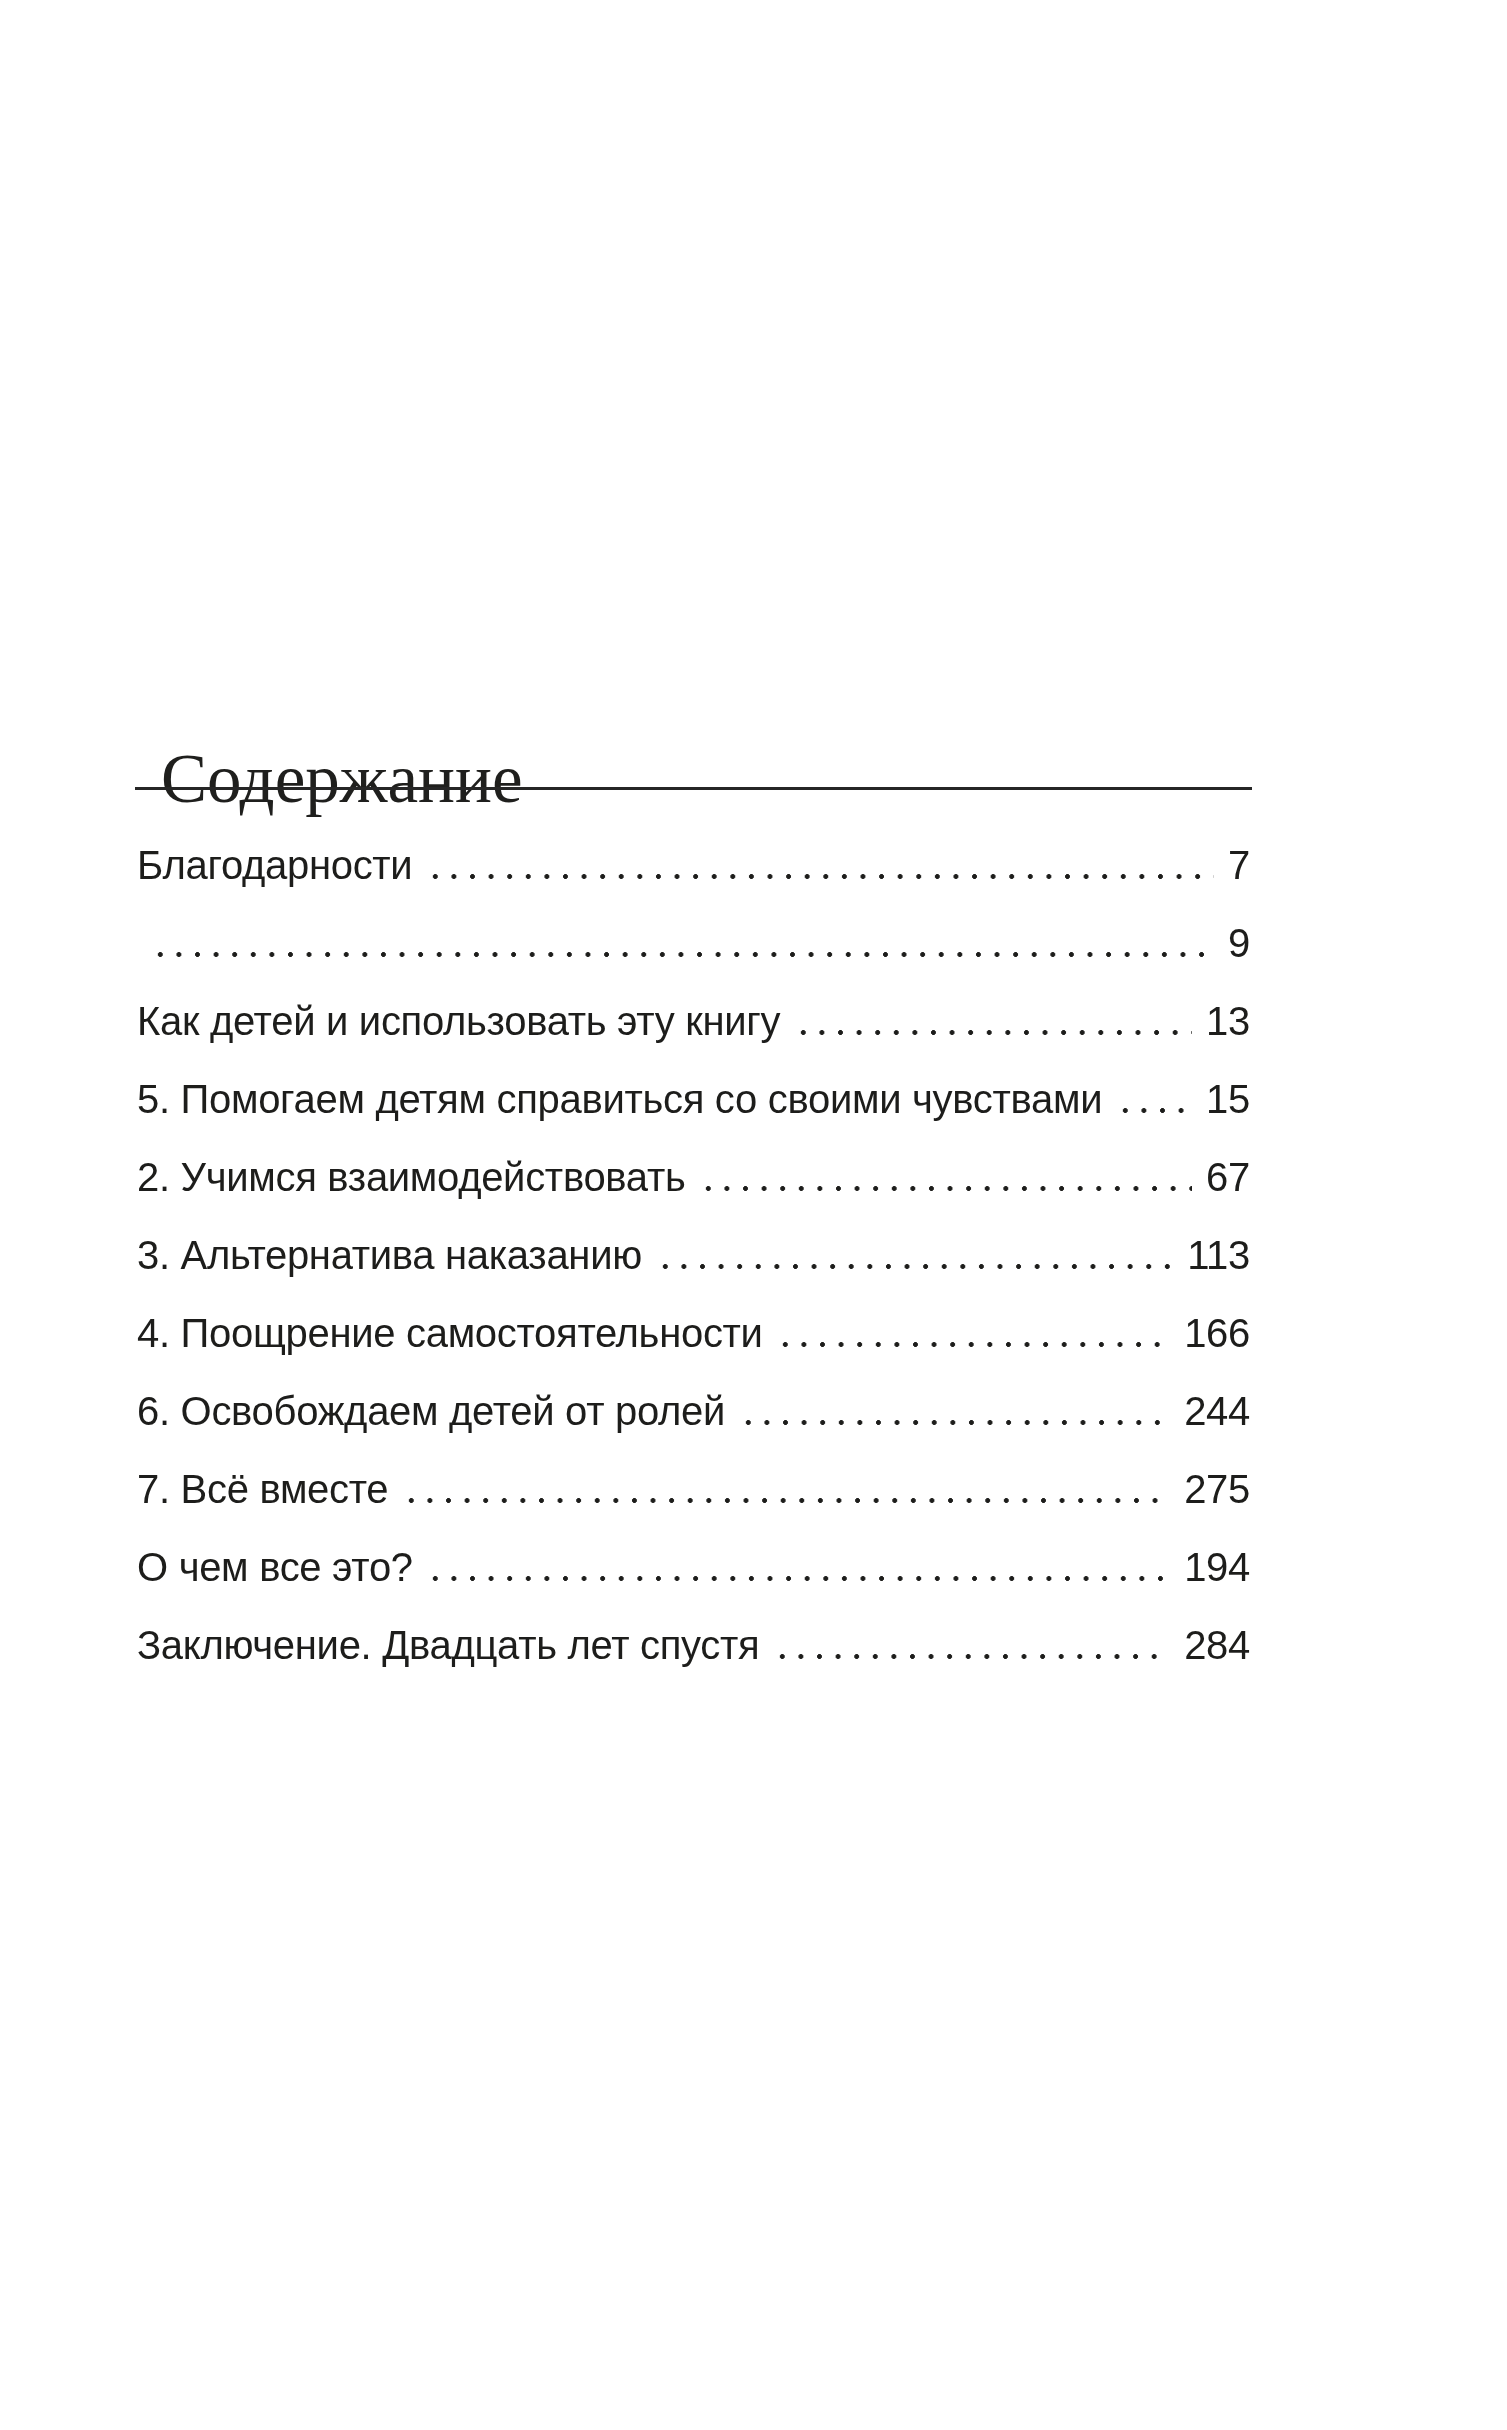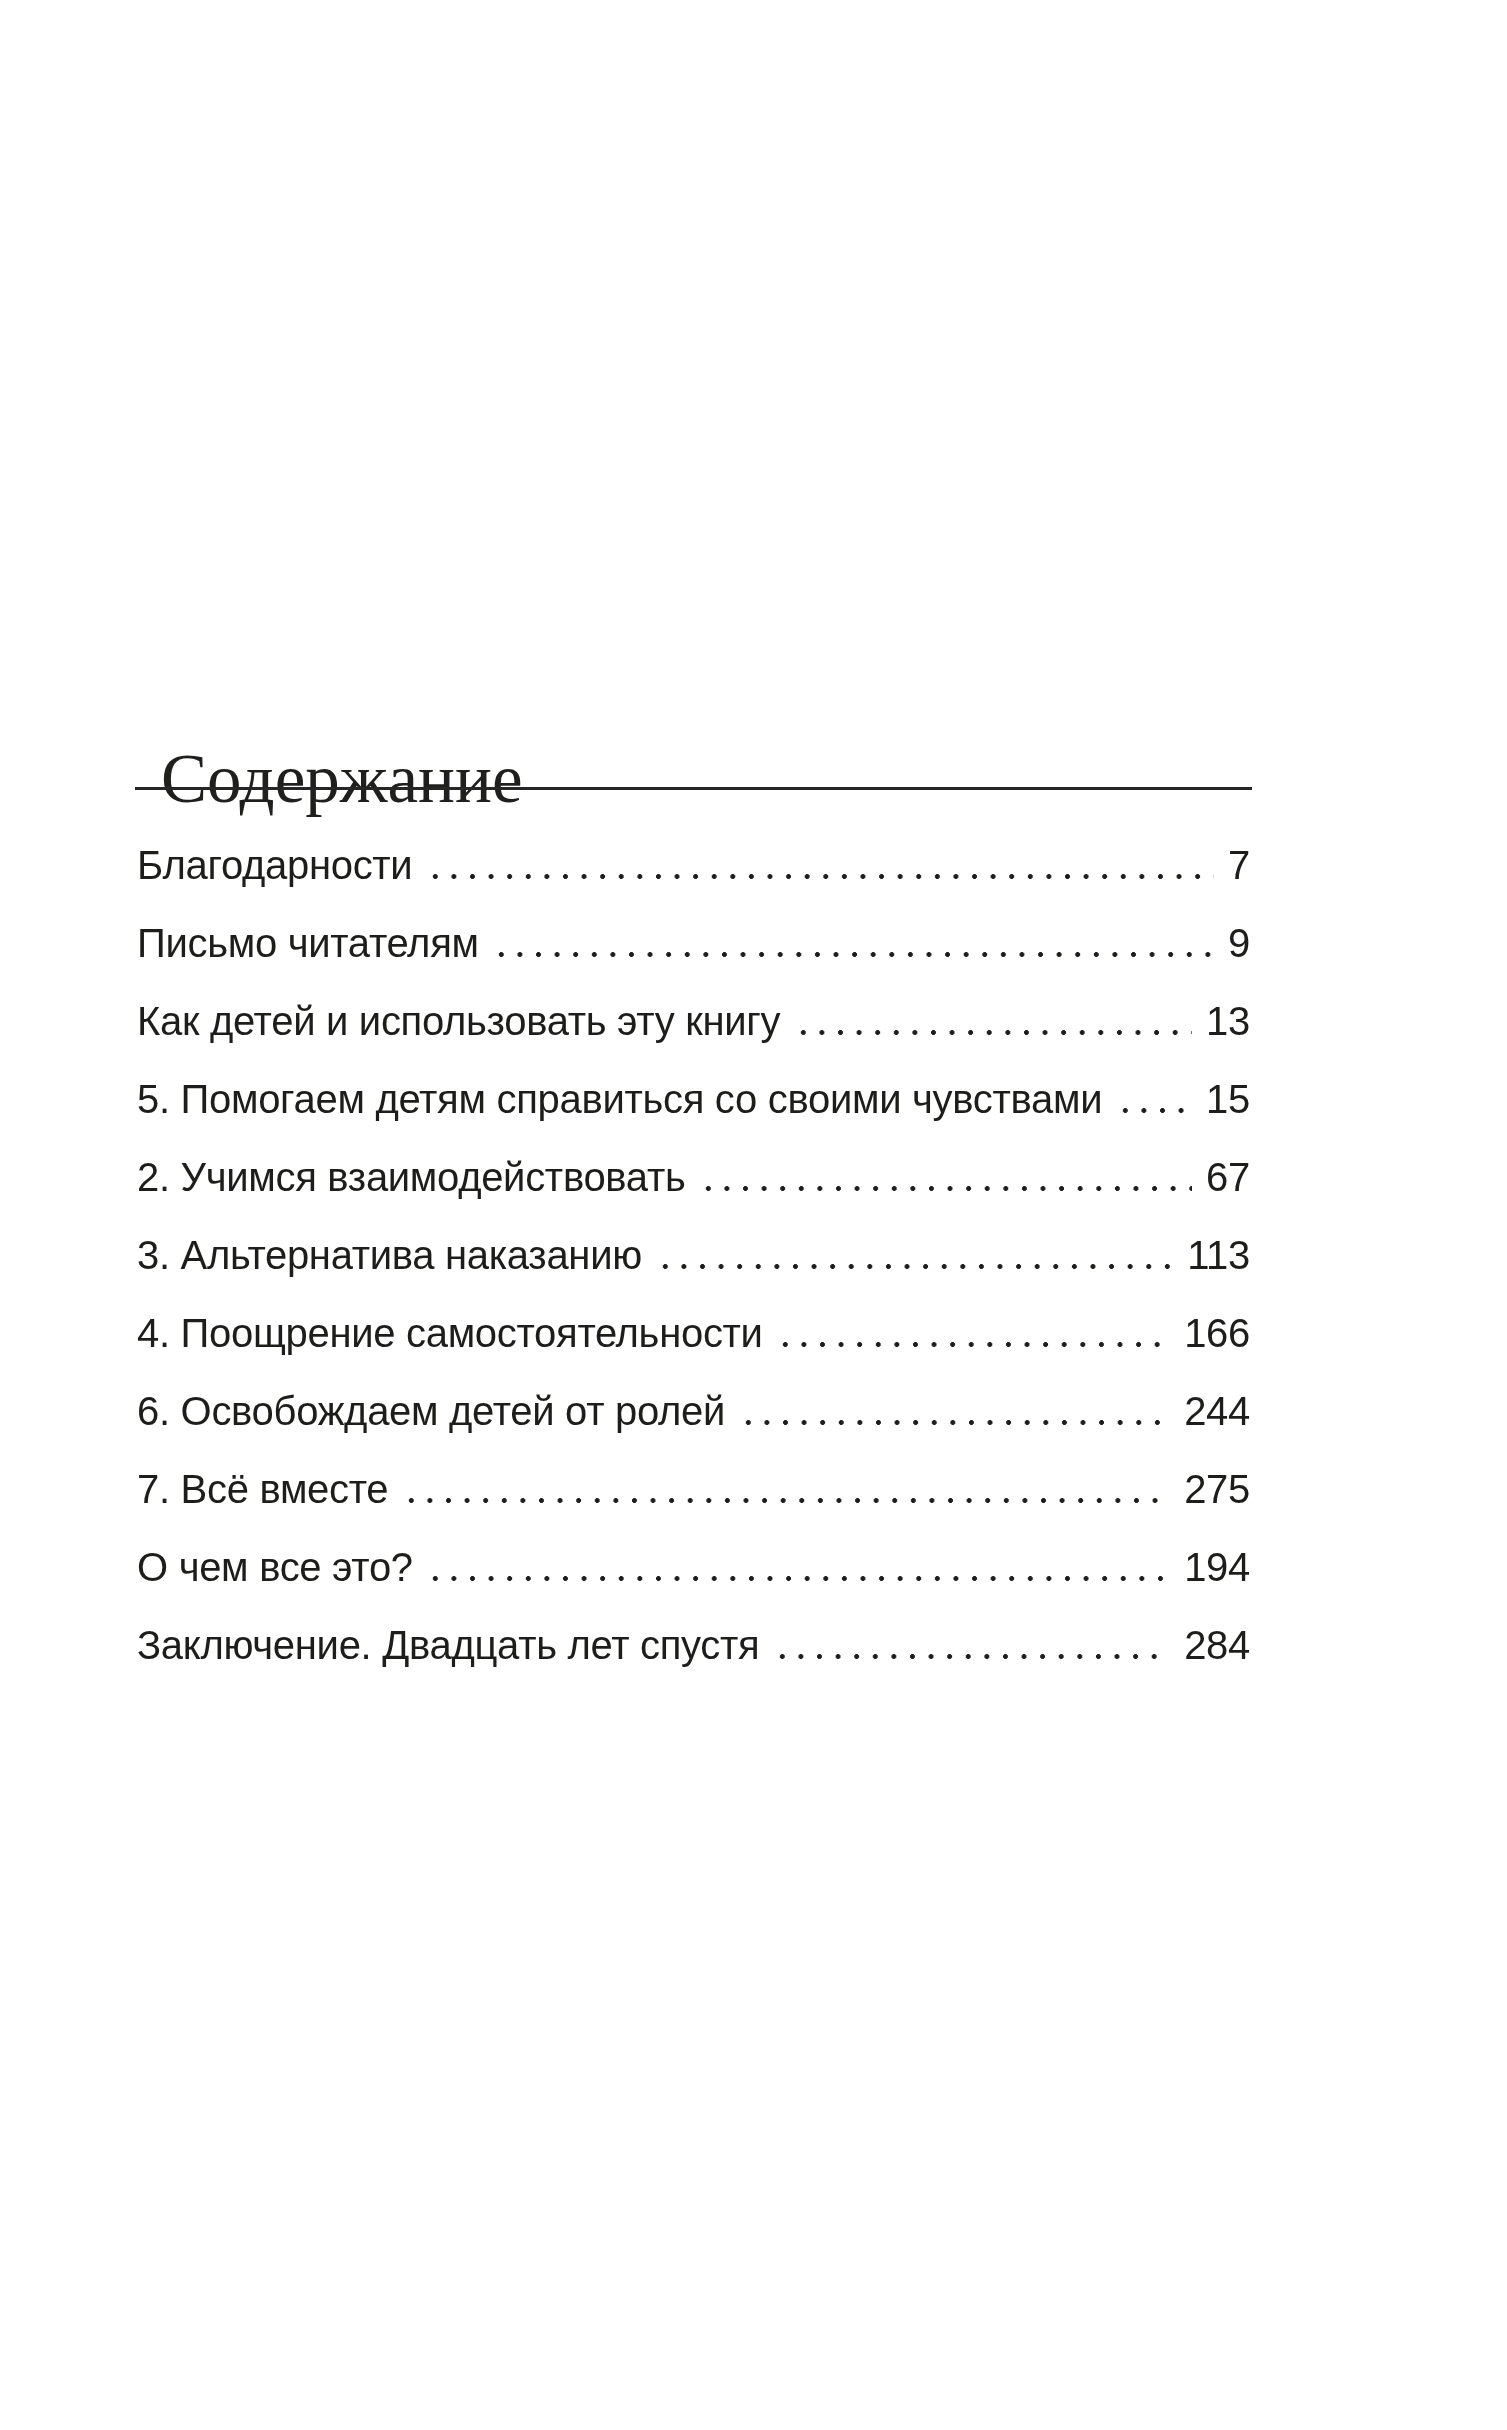--- a/index.html
+++ b/index.html
@@ -85,21 +85,20 @@
     <h1 class="title">Содержание</h1>
     <div class="rule"></div>
     <div class="toc">
   <div class="toc-row">
     <span class="toc-label">Благодарности</span>
     <span class="leader"></span>
     <span class="toc-page">7</span>
   </div>
 
   <div class="toc-row">
-    <span class="toc-label">Письмо читателям</span>
     <span class="leader"></span>
     <span class="toc-page">9</span>
   </div>
 
   <div class="toc-row">
     <span class="toc-label">Как детей и использовать эту книгу</span>
     <span class="leader"></span>
     <span class="toc-page">13</span>
   </div>
 

